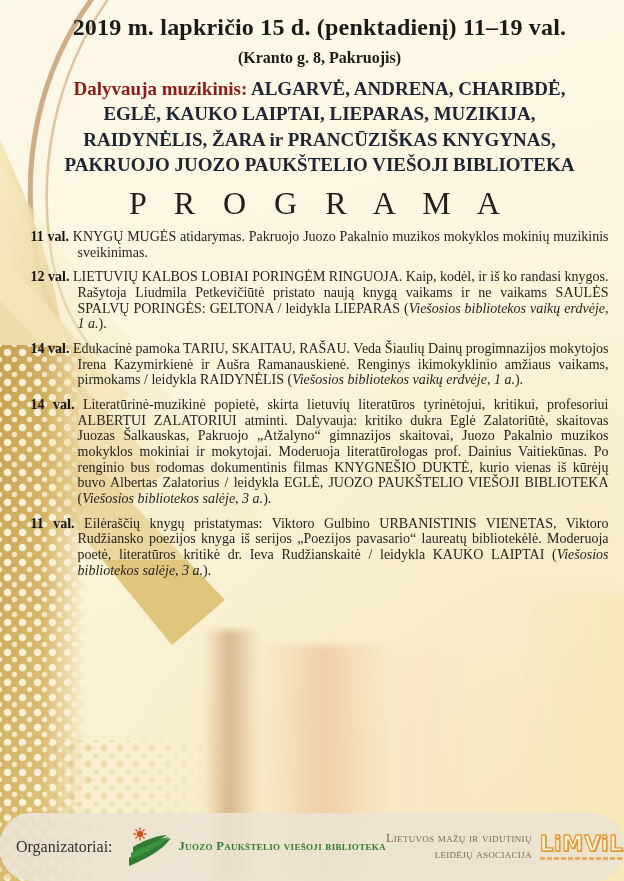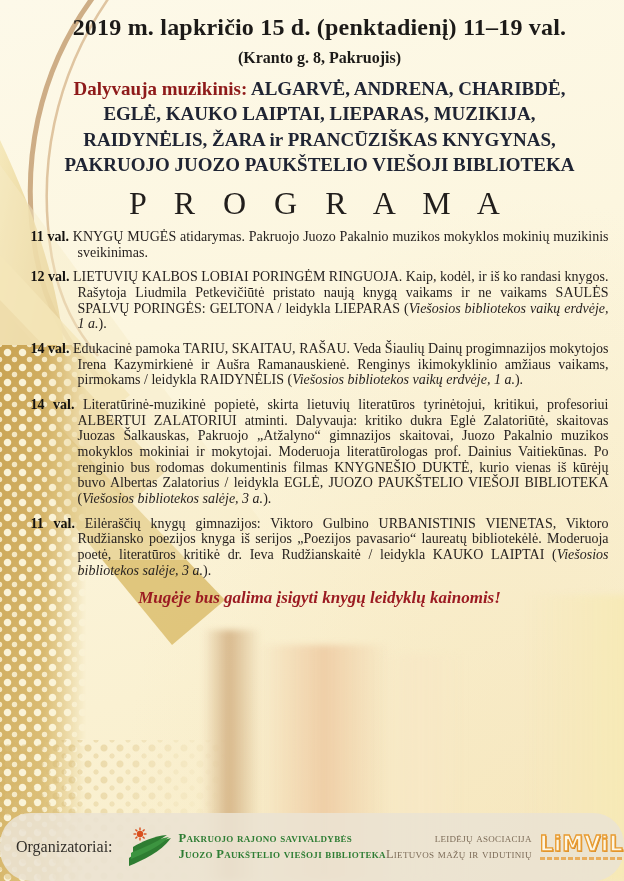--- a/index.html
+++ b/index.html
@@ -121,24 +121,23 @@
 
     <p class="pubs"><span class="pub-intro">Dalyvauja muzikinis: </span><span>ALGARVĖ, ANDRENA, CHARIBDĖ, EGLĖ, KAUKO LAIPTAI, LIEPARAS, MUZIKIJA, RAIDYNĖLIS, ŽARA ir PRANCŪZIŠKAS KNYGYNAS, PAKRUOJO JUOZO PAUKŠTELIO VIEŠOJI BIBLIOTEKA</span></p>
 
     <div class="programa">P R O G R A M A</div>
 
     <div class="program-list">
         <p class="prog"><span class="time">11 val. </span><span>KNYGŲ MUGĖS atidarymas. Pakruojo Juozo Pakalnio muzikos mokyklos mokinių muzikinis sveikinimas.</span></p>
         <p class="prog"><span class="time">12 val. </span><span>LIETUVIŲ KALBOS LOBIAI PORINGĖM RINGUOJA. Kaip, kodėl, ir iš ko randasi knygos. Rašytoja Liudmila Petkevičiūtė pristato naują knygą vaikams ir ne vaikams SAULĖS SPALVŲ PORINGĖS: GELTONA / leidykla LIEPARAS (</span><span class="it">Viešosios bibliotekos vaikų erdvėje, 1 a.</span><span>).</span></p>
         <p class="prog"><span class="time">14 val. </span><span>Edukacinė pamoka TARIU, SKAITAU, RAŠAU. Veda Šiaulių Dainų progimnazijos mokytojos Irena Kazymirkienė ir Aušra Ramanauskienė. Renginys ikimokyklinio amžiaus vaikams, pirmokams / leidykla RAIDYNĖLIS (</span><span class="it">Viešosios bibliotekos vaikų erdvėje, 1 a.</span><span>).</span></p>
         <p class="prog"><span class="time">14 val. </span><span>Literatūrinė-muzikinė popietė, skirta lietuvių literatūros tyrinėtojui, kritikui, profesoriui ALBERTUI ZALATORIUI atminti. Dalyvauja: kritiko dukra Eglė Zalatoriūtė, skaitovas Juozas Šalkauskas, Pakruojo „Atžalyno“ gimnazijos skaitovai, Juozo Pakalnio muzikos mokyklos mokiniai ir mokytojai. Moderuoja literatūrologas prof. Dainius Vaitiekūnas. Po renginio bus rodomas dokumentinis filmas KNYGNEŠIO DUKTĖ, kurio vienas iš kūrėjų buvo Albertas Zalatorius / leidykla EGLĖ, JUOZO PAUKŠTELIO VIEŠOJI BIBLIOTEKA (</span><span class="it">Viešosios bibliotekos salėje, 3 a.</span><span>).</span></p>
-        <p class="prog"><span class="time">11 val. </span><span>Eilėraščių knygų gimnazijos: Viktoro Gulbino URBANISTINIS VIENETAS, Viktoro Rudžiansko poezijos knyga iš serijos „Poezijos pavasario“ laureatų bibliotekėlė. Moderuoja poetė, literatūros kritikė dr. Ieva Rudžianskaitė / leidykla KAUKO LAIPTAI (</span><span class="it">Viešosios bibliotekos salėje, 3 a.</span><span>).</span></p>
+        <p class="prog"><span class="time">11 val. </span><span>Eilėraščių knygų pristatymas: Viktoro Gulbino URBANISTINIS VIENETAS, Viktoro Rudžiansko poezijos knyga iš serijos „Poezijos pavasario“ laureatų bibliotekėlė. Moderuoja poetė, literatūros kritikė dr. Ieva Rudžianskaitė / leidykla KAUKO LAIPTAI (</span><span class="it">Viešosios bibliotekos salėje, 3 a.</span><span>).</span></p>
       </div>
 
-    <div class="notice">Mugėje bus galima įsigyti knygų leidyklų kainomis!</div>
   </div>
 
   <div class="footer">
     <span class="org-label">Organizatoriai:</span>
 
     <svg class="lib-logo" width="46" height="42" viewBox="0 0 46 42">
       <g>
         <circle cx="13" cy="8" r="3.2" fill="#d94f1e"></circle>
         <g stroke="#d94f1e" stroke-width="1.4">
           <line x1="13" y1="1.5" x2="13" y2="4.2"></line>
@@ -152,29 +151,28 @@
         </g>
       </g>
       <g>
         <path d="M2,40 C16,34 34,26 44,12 C30,15 12,24 2,32 Z" fill="#2e7d32"></path>
         <path d="M4,33 C18,27 32,21 42,11 C28,13 12,21 4,27 Z" fill="#3c9440"></path>
         <path d="M6,26 C18,21 30,16 40,9 C27,10 14,16 6,21 Z" fill="#2e7d32"></path>
       </g>
     </svg>
 
     <div class="org-left">
-      <div>Pakruojo rajono savivaldybės</div>
       <div>Juozo Paukštelio viešoji biblioteka</div>
     </div>
 
     <div class="spacer"></div>
 
     <div class="org-right">
+      <div>Lietuvos mažų ir vidutinių</div>
       <div>leidėjų asociacija</div>
-      <div>Lietuvos mažų ir vidutinių</div>
     </div>
 
     <div class="limvila">
       <div class="limvila-text">LiMViLA</div>
       <div class="limvila-tagline"></div>
     </div>
   </div>
 
 </div>
 

